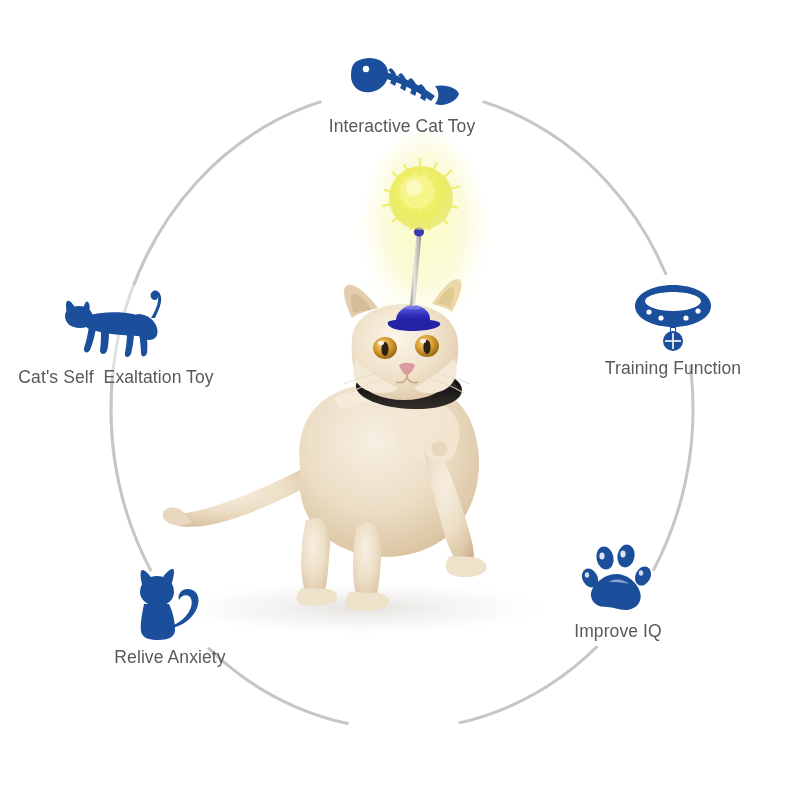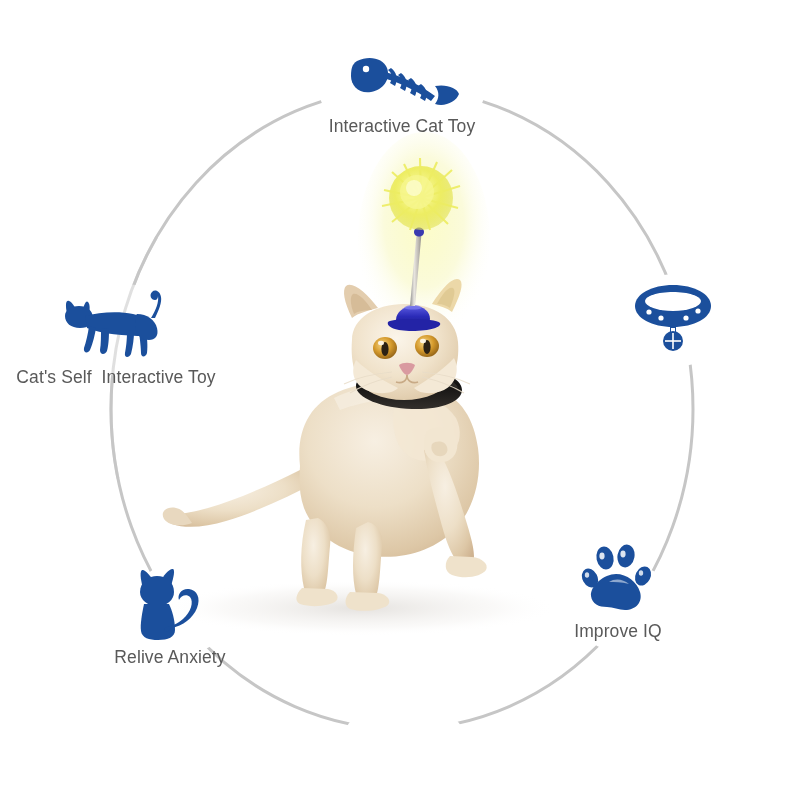--- a/index.html
+++ b/index.html
@@ -320,20 +320,21 @@
 
           <path d="M40 44 L 46 44 L 46 53 L 40 53 Z"></path>
           <path d="M41 47 L 45 47 L 45 51 L 41 51 Z" fill="#ffffff"></path>
 
           <circle cx="43" cy="60" r="10"></circle>
           <path d="M43 52 L 43 68" stroke="#ffffff" stroke-width="1.6"></path>
           <path d="M35 60 L 51 60" stroke="#ffffff" stroke-width="1.6"></path>
         </g>
       </svg>
     </span>
+    <span class="label">Training Function</span>
   </div>
 
   <div class="feature" id="f-bright">
     <span class="icon-wrap">
       <svg width="78" height="72" viewBox="0 0 78 72" aria-hidden="true">
         <g fill="#1b4f9c">
           <ellipse cx="26" cy="14" rx="8.5" ry="11.5" transform="rotate(-12 26 14)"></ellipse>
           <ellipse cx="47" cy="12" rx="8.5" ry="11.5" transform="rotate(10 47 12)"></ellipse>
           <ellipse cx="11" cy="34" rx="7.5" ry="10" transform="rotate(-28 11 34)"></ellipse>
           <ellipse cx="64" cy="32" rx="7.5" ry="10" transform="rotate(26 64 32)"></ellipse>
@@ -403,16 +404,16 @@
 
           <path d="M74 26 C 84 26 92 32 94 40 C 96 48 92 52 86 52
                    C 78 52 72 46 72 38 C 72 32 72 28 74 26 Z"></path>
 
           <path d="M92 30 C 96 22 99 14 98 9 C 97 3 92 1 89 4
                    C 86 7 88 12 92 12 C 94 12 95 10 95 8
                    C 96 14 93 22 88 30 Z"></path>
         </g>
       </svg>
     </span>
-    <span class="label">Cat's Self  Interactive Toy</span>
+    <span class="label">Cat's Self  Exaltation Toy</span>
   </div>
 
 </div>
 
 </body></html>

